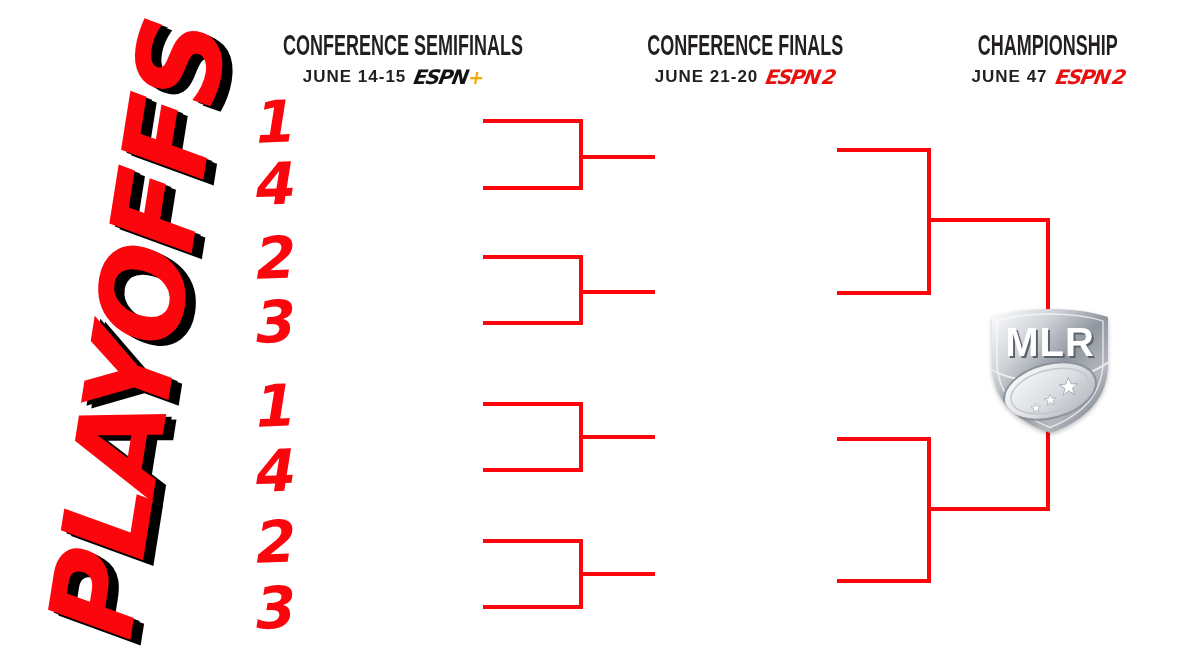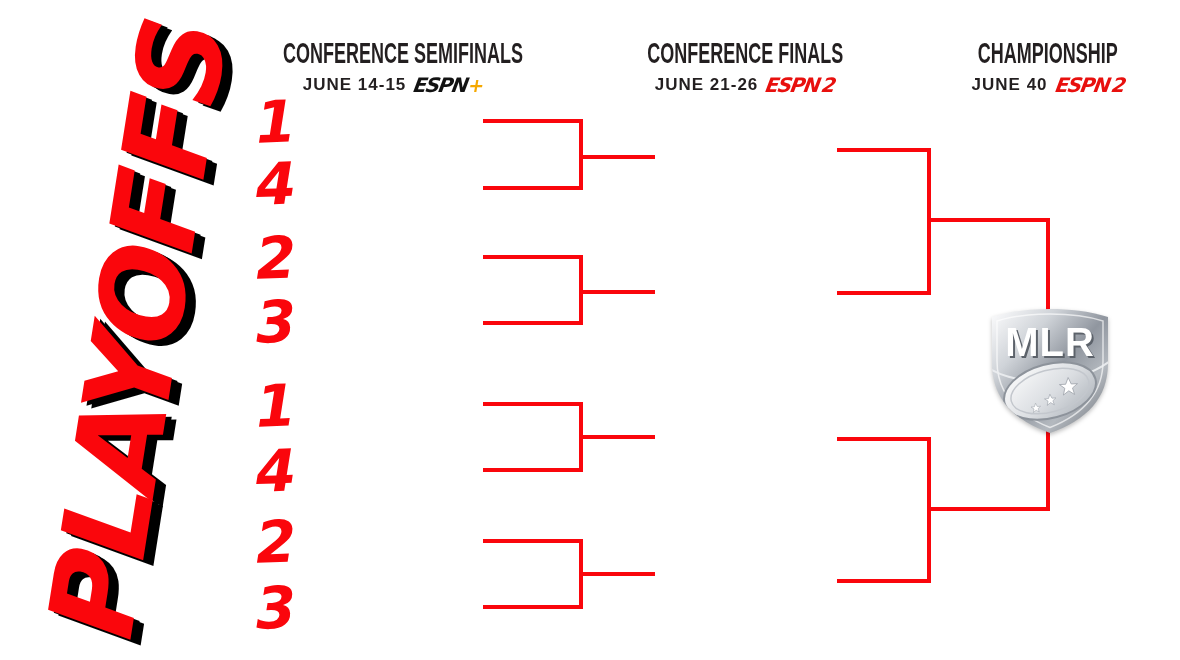--- a/index.html
+++ b/index.html
@@ -27,21 +27,21 @@
     letter-spacing: -6px;
     line-height: 1;
     white-space: nowrap;
     color: var(--bracket-red, #FA060C);
     text-shadow: -4px 11px 0 #000000, -2px 6px 0 #000000;
   }
 
   
   .round-header {
     position: absolute;
-    top: 38px;
+    top: 30px;
     width: 380px;
     text-align: center;
   }
   .round-header.rh-1 { left: 203px; }
   .round-header.rh-2 { left: 555px; }
   .round-header.rh-3 { left: 858px; }
 
   .round-title {
     display: inline-block;
     font-size: 30px;
@@ -126,29 +126,29 @@
     <div class="round-title">CONFERENCE SEMIFINALS</div>
     <div class="round-sub">
       <span class="round-date">JUNE 14-15</span>
       <span class="espn-logo espn-plus"><span class="espn-word">ESPN</span><span class="espn-suffix">+</span></span>
     </div>
   </div>
 
   <div class="round-header rh-2">
     <div class="round-title">CONFERENCE FINALS</div>
     <div class="round-sub">
-      <span class="round-date">JUNE 21-26</span>
+      <span class="round-date">JUNE 21-20</span>
       <span class="espn-logo espn-red"><span class="espn-word">ESPN</span><span class="espn-suffix">2</span></span>
     </div>
   </div>
 
   <div class="round-header rh-3">
     <div class="round-title">CHAMPIONSHIP</div>
     <div class="round-sub">
-      <span class="round-date">JUNE 40</span>
+      <span class="round-date">JUNE 47</span>
       <span class="espn-logo espn-red"><span class="espn-word">ESPN</span><span class="espn-suffix">2</span></span>
     </div>
   </div>
 
   <span class="seed" style="top:122px">1</span>
   <span class="seed" style="top:184px">4</span>
   <span class="seed" style="top:258px">2</span>
   <span class="seed" style="top:322px">3</span>
   <span class="seed" style="top:406px">1</span>
   <span class="seed" style="top:471px">4</span>

